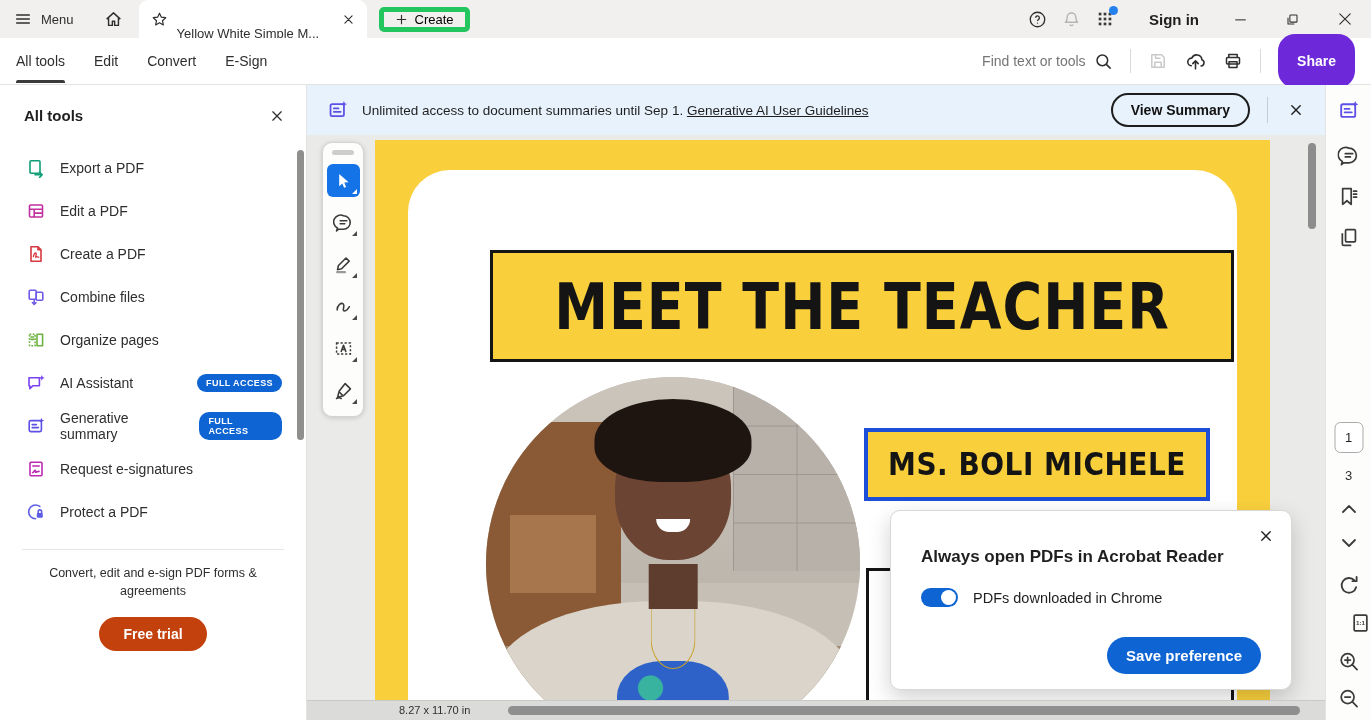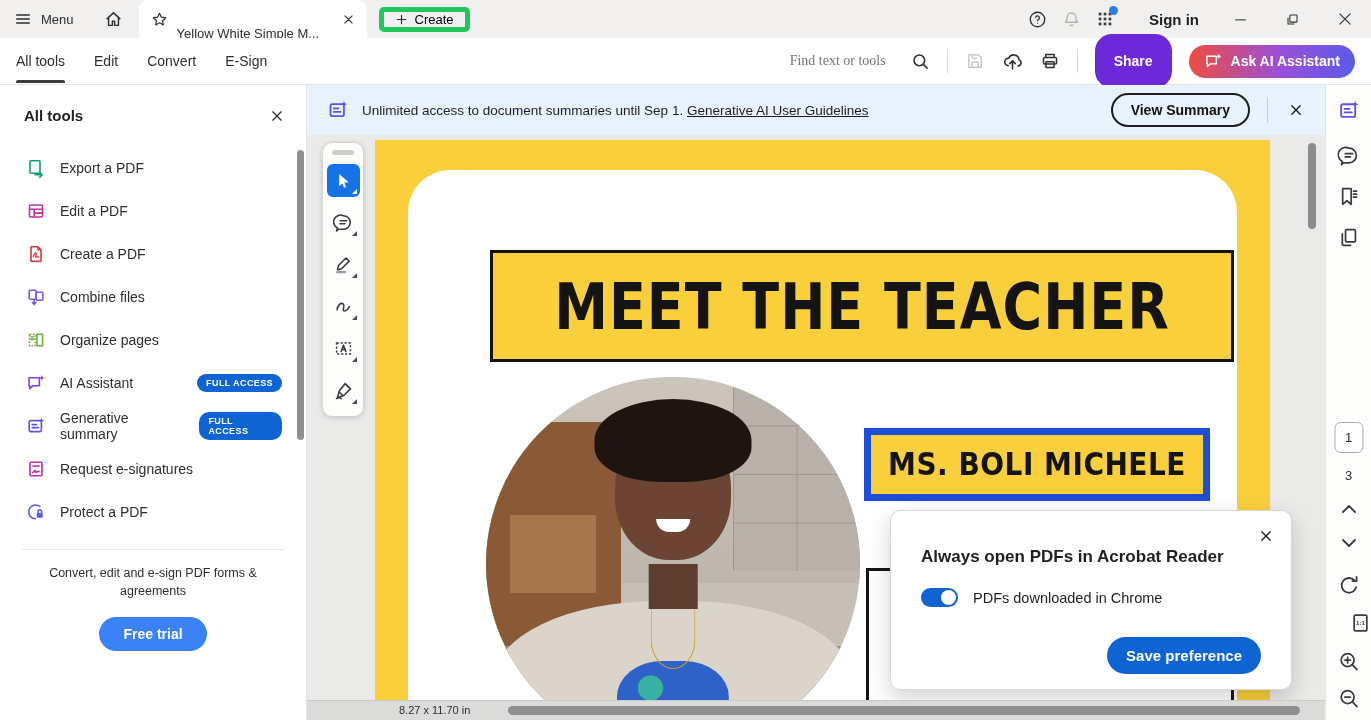--- a/index.html
+++ b/index.html
@@ -20,40 +20,40 @@
   .winctl { display:flex; align-items:center; gap:37px; margin-right:18px; }
   .winctl > span { cursor:pointer; }
   .grid-dot { position:absolute; top:-4px; right:-4px; width:9px; height:9px; border-radius:50%; background:#2680EB; }
 
   
   .toolbar { position:absolute; top:38px; left:0; right:0; height:47px; background:#fff; border-bottom:1px solid #E3E3E2; display:flex; align-items:center; padding:0 16px; }
   .nav-tabs { display:flex; gap:29px; }
   .nav-tab { font-size:14px; color:#2e2e2e; cursor:pointer; position:relative; padding:13px 0 14px; }
   .nav-tab.active::after { content:""; position:absolute; left:0; right:0; bottom:0; height:3px; background:#3b3b3b; border-radius:2px 2px 0 0; }
   .tool-right { margin-left:auto; display:flex; align-items:center; gap:17px; }
-  .find-box { display:flex; align-items:center; gap:9px; font-size:14px; color:#2e2e2e; cursor:text;font-family:Liberation Serif, serif; }
+  .find-box { display:flex; align-items:center; font-size:14px; color:#2e2e2e; cursor:text; }
   .find-box input { border:none; outline:none; background:transparent; font-size:14px; width:112px; font-family:inherit; color:#2e2e2e; }
   .vdiv { width:1px; height:24px; background:#D9D9D8; }
   .icon-btn { cursor:pointer; }
   .share-btn { background:#6d28d9; color:#fff; border:none; border-radius:17px; padding:19px 19px; font-size:14px; font-weight:600; cursor:pointer; font-family:inherit; }
   .ai-btn { border:none; border-radius:17px; padding:7px 15px; display:flex; align-items:center; gap:8px; color:#fff; font-size:14px; font-weight:600; cursor:pointer; font-family:inherit;
             background:linear-gradient(90deg,#EF4C3E 0%, #9A4FD9 55%, #5A5BEA 100%); }
 
   
   .sidebar { position:absolute; left:0; top:85px; bottom:0; width:307px; background:#fff; border-right:1px solid #E3E3E2; }
   .sb-head { display:flex; align-items:center; padding:22px 22px 0 24px; }
   .sb-title { font-size:15px; font-weight:700; color:#1f1f1f; }
   .sb-close { margin-left:auto; cursor:pointer; }
   .sb-list { margin-top:22px; }
   .sb-item { height:43px; display:flex; align-items:center; gap:14px; padding-left:26px; cursor:pointer; }
   .sb-item .lbl { font-size:14px; color:#2e2e2e; }
   .badge { margin-left:auto; margin-right:24px; background:#0E64D2; color:#fff; font-size:9px; font-weight:700; letter-spacing:.4px; border-radius:10px; padding:4px 9px; }
   .sb-divider { margin:16px 22px 0; border-top:1px solid #E7E7E6; }
   .sb-promo { margin:15px auto 0; width:250px; text-align:center; font-size:12.5px; line-height:1.4; color:#2e2e2e; }
-  .free-trial { display:block; margin:17px auto 0; background:#3b82f6; color:#fff; border:none; border-radius:18px; padding:9px 24px; font-size:14px; font-weight:700; cursor:pointer; font-family:inherit; }
+  .free-trial { display:block; margin:17px auto 0; background:#c2410c; color:#fff; border:none; border-radius:18px; padding:9px 24px; font-size:14px; font-weight:700; cursor:pointer; font-family:inherit; }
   .sb-scroll { position:absolute; right:2px; top:65px; width:7px; height:290px; background:#8F8F8E; border-radius:4px; cursor:pointer; }
 
   
   .viewer { position:absolute; left:307px; top:85px; right:46px; bottom:0; display:flex; flex-direction:column; }
   .banner { height:50px; flex:none; background:#E8F2FC; display:flex; align-items:center; padding:0 18px 0 20px; gap:13px; }
   .banner-msg { font-size:13.5px; color:#1f1f1f; }
   .banner-link { color:#1f1f1f; text-decoration:underline; cursor:pointer; }
   .view-summary { margin-left:auto; background:transparent; border:2px solid #1d1d1d; border-radius:17px; padding:7px 18px; font-size:14px; font-weight:600; color:#111; cursor:pointer; font-family:inherit; }
   .banner-div { width:1px; height:26px; background:#BFCCDA; margin:0 4px; }
   .banner-close { cursor:pointer; padding:4px; }
@@ -61,21 +61,21 @@
   .canvas { flex:1; position:relative; background:#EAEAE9; overflow:hidden; }
   .bottombar { height:20px; flex:none; background:#DBDBDA; border-top:1px solid #C9C9C8; position:relative; }
   .size-label { position:absolute; left:92px; top:3px; font-size:11px; color:#2f2f2f; }
   .hthumb { position:absolute; left:201px; top:5px; width:792px; height:9px; background:#8F8F8F; border-radius:5px; cursor:pointer; }
 
   
   .page { position:absolute; left:68px; top:5px; width:895px; height:560px; background:#F9D03C; overflow:hidden; }
   .page-inner { position:absolute; left:33px; top:30px; width:829px; height:600px; background:#fff; border-radius:42px; }
   .doc-title-box { position:absolute; left:115px; top:110px; width:744px; height:112px; background:#F9D03C; border:3px solid #141414; display:flex; align-items:center; justify-content:center; }
   .doc-title-box span { font-family:"DejaVu Sans", sans-serif; font-size:54px; font-weight:800; letter-spacing:1px; color:#141414; transform:scale(1,1.2); white-space:nowrap; }
-  .name-box { position:absolute; left:489px; top:288px; width:346px; height:73px; background:#F9D03C; border:7px solid #1d4ed8; display:flex; align-items:center; justify-content:center; }
+  .name-box { position:absolute; left:489px; top:288px; width:346px; height:73px; background:#F9D03C; border:4px solid #1d4ed8; display:flex; align-items:center; justify-content:center; }
   .name-box span { font-family:"DejaVu Sans", sans-serif; font-size:28px; font-weight:800; letter-spacing:.5px; color:#141414; transform:scale(1,1.15); white-space:nowrap; }
   .content-box { position:absolute; left:491px; top:428px; width:368px; height:200px; background:#fff; border:3px solid #141414; }
 
   
   .photo { position:absolute; left:111px; top:237px; width:374px; height:374px; border-radius:50%; overflow:hidden; background:#C6BFB5; }
   .ph-wall { position:absolute; inset:0 0 45% 0; background:linear-gradient(#CBC5BC,#BDB6AD); }
   .ph-cabinet { position:absolute; left:0; top:12%; width:36%; height:62%; background:#8A5A36; }
   .ph-cabinet::after { content:""; position:absolute; left:18%; top:40%; width:64%; height:34%; background:#A8764C; }
   .ph-drawers { position:absolute; right:0; top:0; width:34%; height:52%; background:#B7B1AA;
                 background-image:linear-gradient(#9d978f 1px, transparent 1px), linear-gradient(90deg,#9d978f 1px, transparent 1px); background-size:50% 25%; }
@@ -238,29 +238,20 @@
         </span>
       <span class="icon-btn">
           <svg width="20" height="20" viewBox="0 0 20 20" fill="none" stroke="#2e2e2e" stroke-width="1.5" stroke-linejoin="round">
             <path d="M5.8 6.5V3.5h8.4v3"></path>
             <rect x="3.5" y="6.5" width="13" height="6.5" rx="1"></rect>
             <rect x="6" y="10.8" width="8" height="5.7"></rect>
           </svg>
         </span>
       <span class="vdiv"></span>
       <button class="share-btn">Share</button>
-      <button class="ai-btn">
-        <span>
-            <svg width="19" height="19" viewBox="0 0 20 20" fill="none" stroke="#fff" stroke-width="1.5" stroke-linejoin="round">
-              <path d="M3 4.5h10v8H6.5l-2.8 2.8V12.5H3Z"></path>
-              <path fill="#fff" stroke="none" d="m15.6 1.8.8 2 2 .8-2 .8-.8 2-.8-2-2-.8 2-.8Z"></path>
-            </svg>
-          </span>
-        <span>Ask AI Assistant</span>
-      </button>
     </div>
   </div>
 
   <aside class="sidebar">
     <div class="sb-head">
       <span class="sb-title">All tools</span>
       <span class="sb-close">
           <svg width="14" height="14" viewBox="0 0 20 20" fill="none" stroke="#2e2e2e" stroke-width="1.8" stroke-linecap="round">
             <path d="M4 4 16 16M16 4 4 16"></path>
           </svg>

